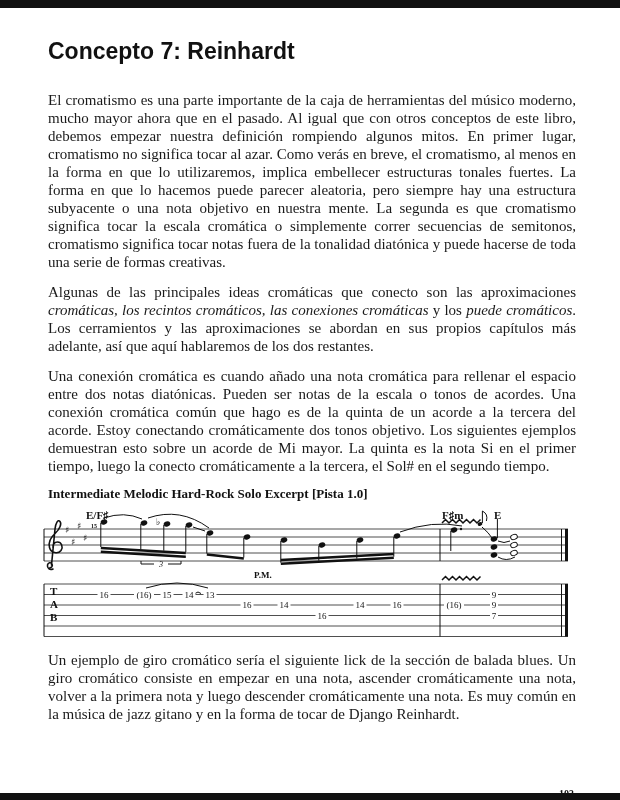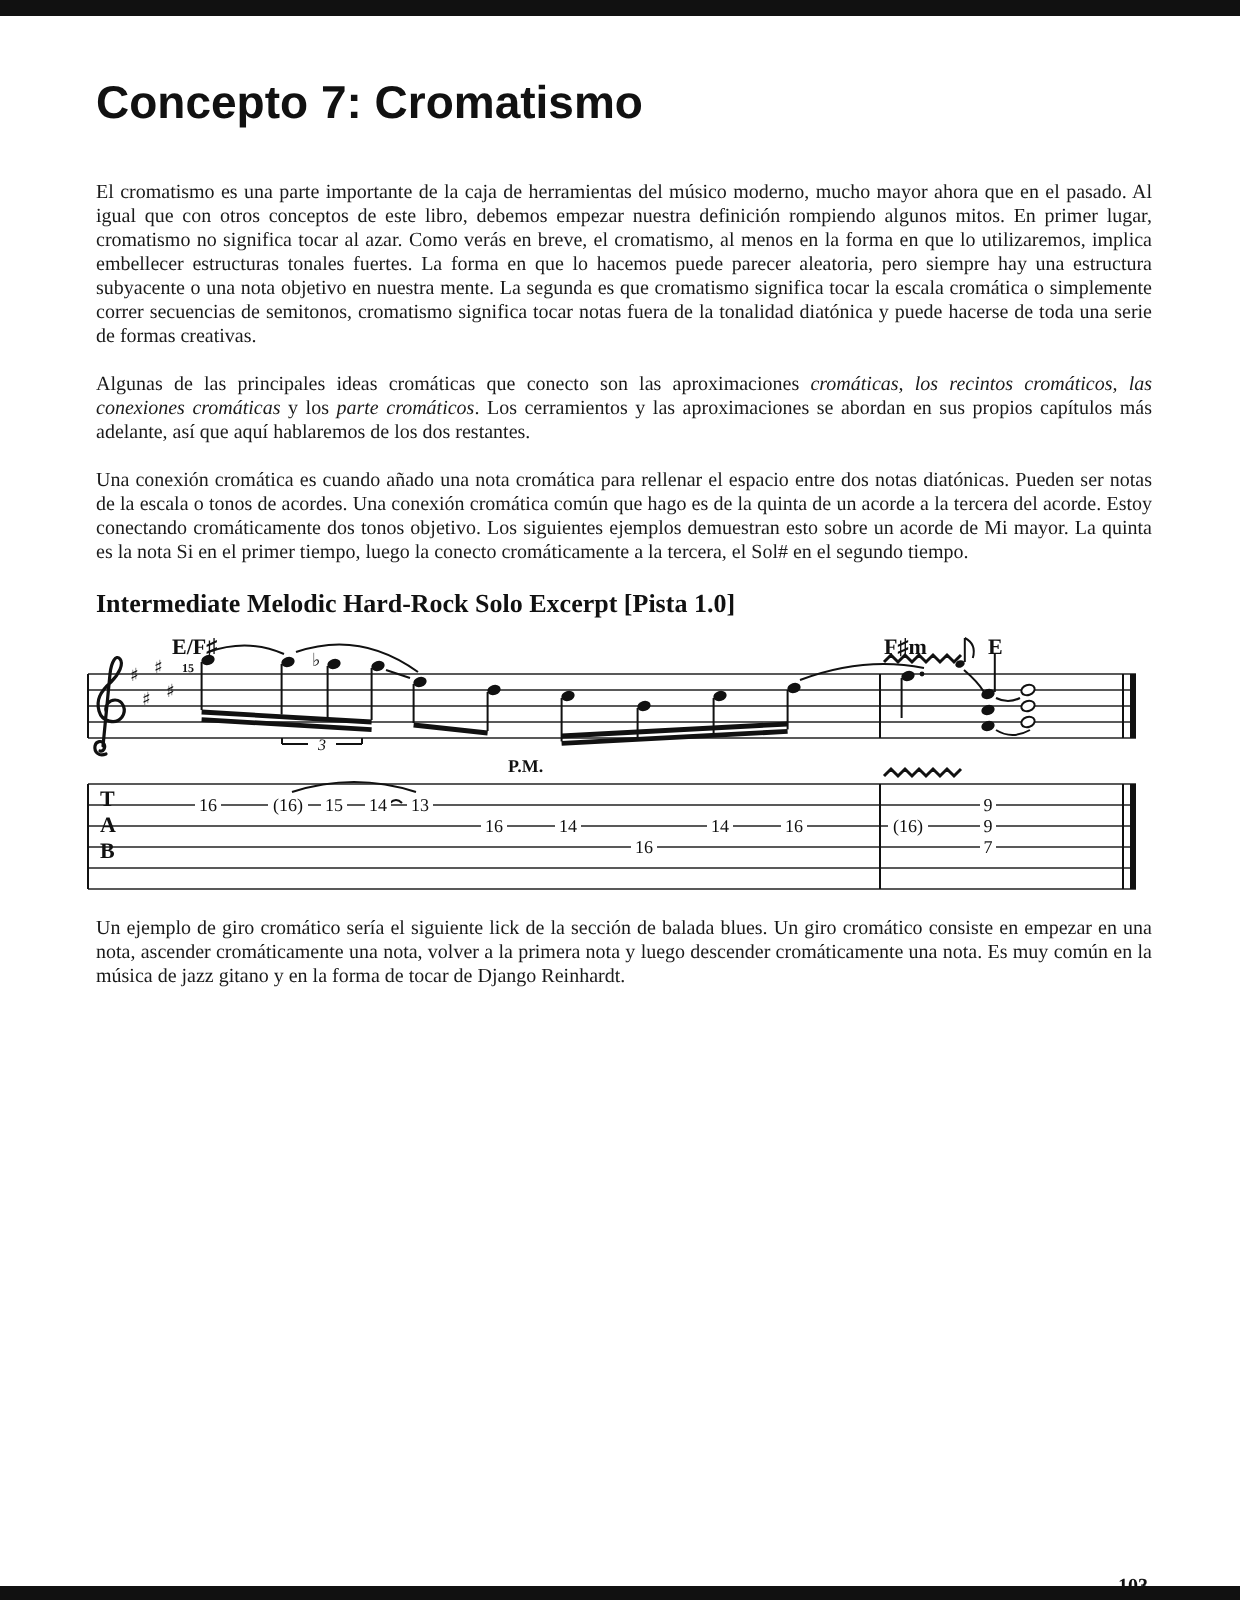--- a/index.html
+++ b/index.html
@@ -4,21 +4,21 @@
 <style>
   html,body{margin:0;padding:0;background:#fff;}
   .page{position:relative;width:620px;height:800px;background:#ffffff;overflow:hidden;
         font-family:"Liberation Serif",serif;color:#1a1a1a;}
   .edge-bar{position:absolute;left:0;width:620px;background:#111;}
   .edge-bar.top{top:0;height:8px;}
   .edge-bar.bottom{bottom:0;height:7px;}
   .content{position:absolute;left:48px;top:8px;width:528px;}
   h1.title{font-family:"Liberation Sans",sans-serif;font-weight:bold;font-size:23px;
            letter-spacing:0px;margin:32px 0 28px 0;line-height:1;color:#111;}
-  p.body{font-size:10px;line-height:1.2;text-align:justify;margin:4px 0 12px 0;}
+  p.body{font-size:15px;line-height:1.2;text-align:justify;margin:4px 0 12px 0;}
   p.body em{font-style:italic;}
   h2.excerpt{font-size:13px;font-weight:bold;margin:4px 0 6px 0;line-height:1.1;color:#111;}
   .notation{display:block;margin-left:-6px;}
   .notation text{fill:#111;}
   .chord-label{font-family:"Liberation Serif",serif;font-weight:bold;font-size:11px;}
   .pm-label{font-family:"Liberation Serif",serif;font-weight:bold;font-size:9px;}
   .pos-label{font-size:6px;font-weight:bold;}
   .tab-letter{font-family:"Liberation Serif",serif;font-weight:bold;font-size:11px;}
   .tab-num{font-size:9px;text-anchor:middle;}
   .sharp-glyph{font-family:"DejaVu Sans",sans-serif;font-size:9px;}
@@ -32,25 +32,25 @@
   .squiggle{fill:none;stroke:#111;stroke-width:1.5;}
   .pagenum{position:absolute;right:46px;top:788px;font-size:10px;font-weight:bold;color:#111;}
 </style>
 </head>
 <body>
 
 <div class="page">
   <div class="edge-bar top"></div>
 
   <div class="content">
-    <h1 class="title">Concepto 7: Cromatismo</h1>
+    <h1 class="title">Concepto 7: Reinhardt</h1>
 
     <p class="body">El cromatismo es una parte importante de la caja de herramientas del músico moderno, mucho mayor ahora que en el pasado. Al igual que con otros conceptos de este libro, debemos empezar nuestra definición rompiendo algunos mitos. En primer lugar, cromatismo no significa tocar al azar. Como verás en breve, el cromatismo, al menos en la forma en que lo utilizaremos, implica embellecer estructuras tonales fuertes. La forma en que lo hacemos puede parecer aleatoria, pero siempre hay una estructura subyacente o una nota objetivo en nuestra mente. La segunda es que cromatismo significa tocar la escala cromática o simplemente correr secuencias de semitonos, cromatismo significa tocar notas fuera de la tonalidad diatónica y puede hacerse de toda una serie de formas creativas.</p>
 
-    <p class="body"><span>Algunas de las principales ideas cromáticas que conecto son las aproximaciones </span><em>cromáticas, los recintos cromáticos, las conexiones cromáticas</em><span> y los </span><em>parte cromáticos</em><span>. Los cerramientos y las aproximaciones se abordan en sus propios capítulos más adelante, así que aquí hablaremos de los dos restantes.</span></p>
+    <p class="body"><span>Algunas de las principales ideas cromáticas que conecto son las aproximaciones </span><em>cromáticas, los recintos cromáticos, las conexiones cromáticas</em><span> y los </span><em>puede cromáticos</em><span>. Los cerramientos y las aproximaciones se abordan en sus propios capítulos más adelante, así que aquí hablaremos de los dos restantes.</span></p>
 
     <p class="body">Una conexión cromática es cuando añado una nota cromática para rellenar el espacio entre dos notas diatónicas. Pueden ser notas de la escala o tonos de acordes. Una conexión cromática común que hago es de la quinta de un acorde a la tercera del acorde. Estoy conectando cromáticamente dos tonos objetivo.  Los siguientes ejemplos demuestran esto sobre un acorde de Mi mayor. La quinta es la nota Si en el primer tiempo, luego la conecto cromáticamente a la tercera, el Sol# en el segundo tiempo.</p>
 
     <h2 class="excerpt">Intermediate Melodic Hard-Rock Solo Excerpt [Pista 1.0]</h2>
 
     <svg class="notation" width="536" height="134" viewBox="0 0 536 134" xmlns="http://www.w3.org/2000/svg">
 
       <text class="chord-label" x="44" y="12">E/F♯</text>
       <text class="chord-label" x="400" y="12">F♯m</text>
       <text class="chord-label" x="452" y="12">E</text>

